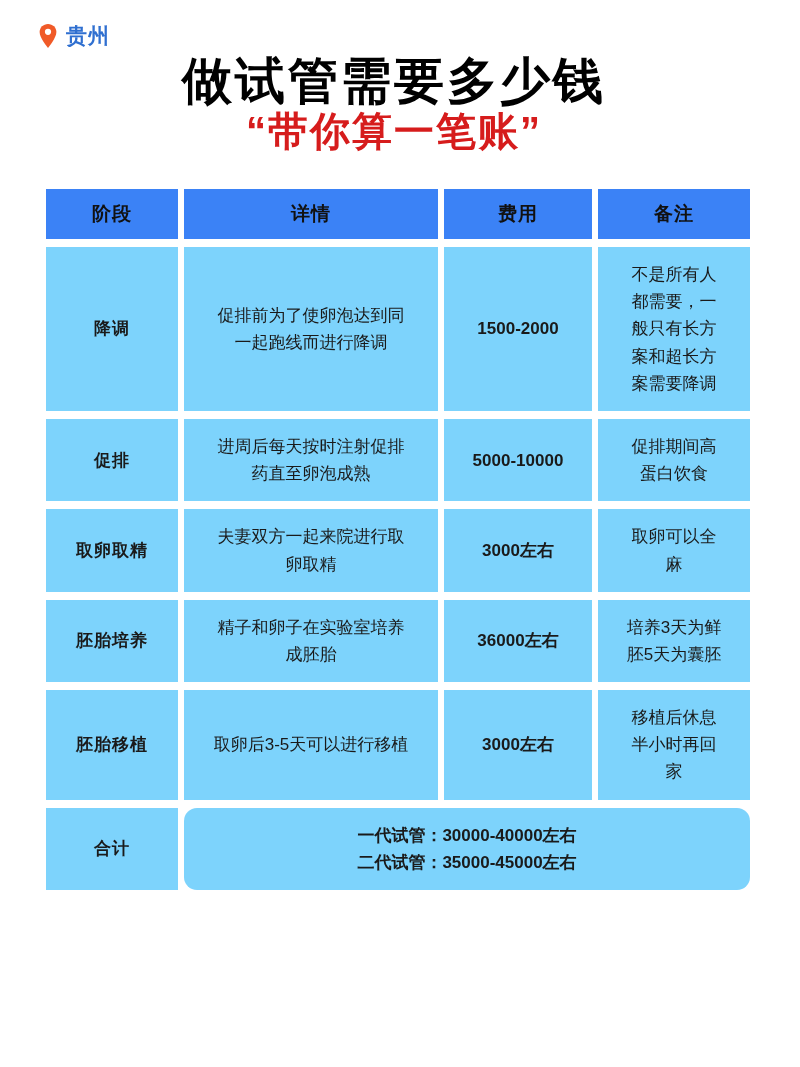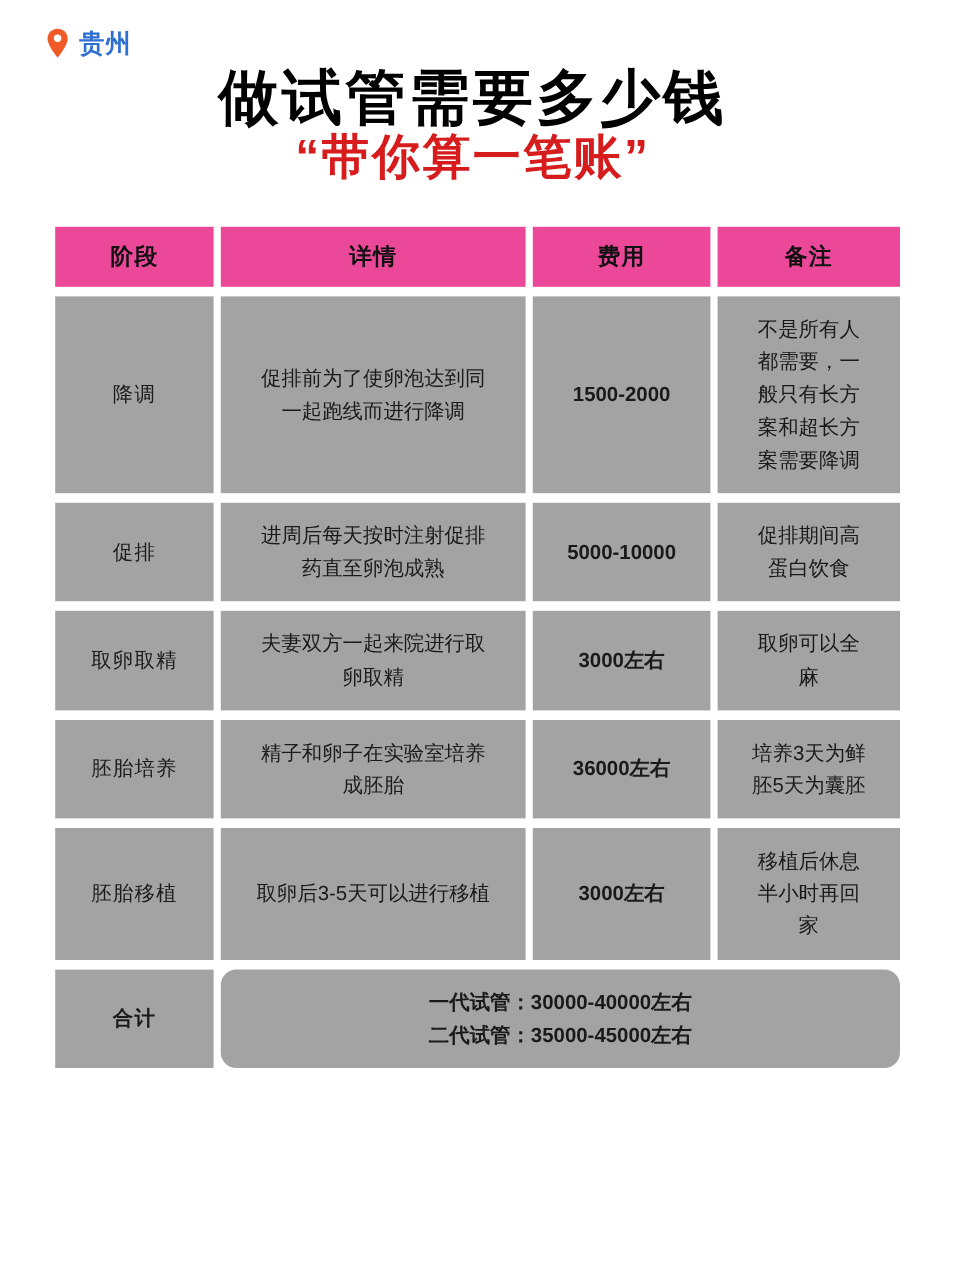--- a/index.html
+++ b/index.html
@@ -67,39 +67,39 @@
     margin: 28px auto 0 auto;
     width: 708px;
   }
   table.cost-table {
     width: 100%;
     border-collapse: separate;
     border-spacing: 6px 8px;
     table-layout: fixed;
   }
   table.cost-table th {
-    background: #ec4899;
+    background: #3b82f6;
     color: #111111;
     font-size: 19px;
     font-weight: bold;
     padding: 12px 4px;
     text-align: center;
     letter-spacing: 1px;
   }
   table.cost-table td {
-    background: #a3a3a3;
+    background: #7dd3fc;
     font-size: 17px;
     text-align: center;
     vertical-align: middle;
     padding: 14px 26px;
     line-height: 1.6;
     color: #1a1a1a;
   }
   td.stage {
-    font-weight: normal;
+    font-weight: bold;
     font-size: 18px;
     letter-spacing: 1px;
   }
   td.detail {
     text-align: center;
   }
   td.fee {
     color: #d61c1c;
     font-weight: bold;
     font-size: 18px;

